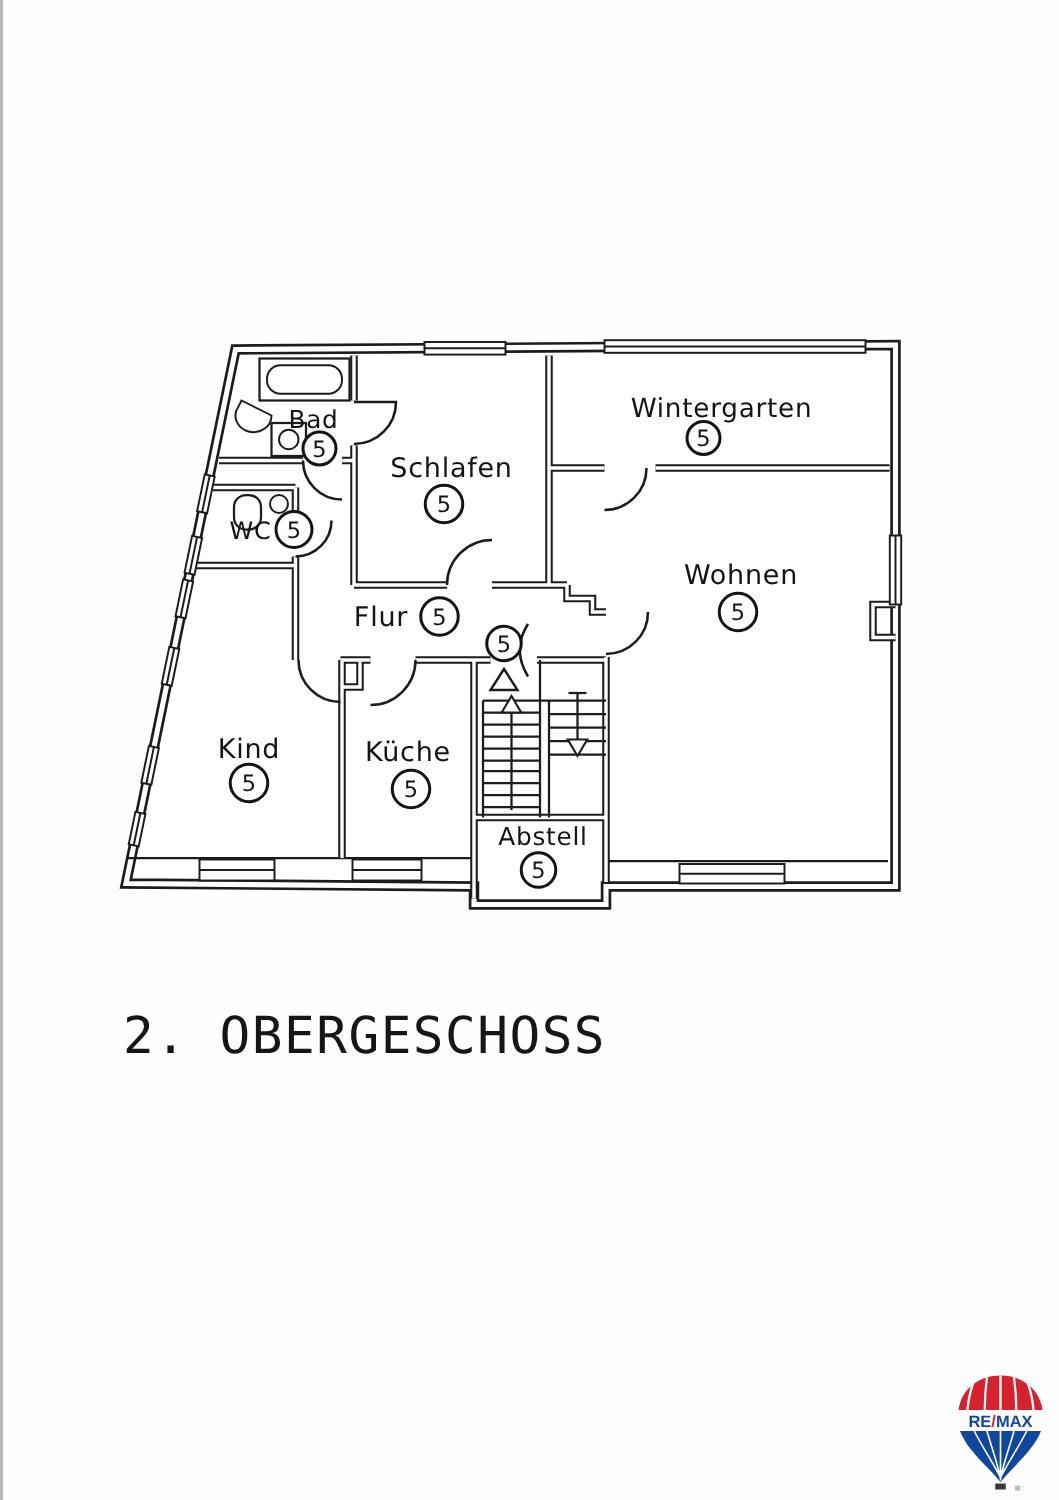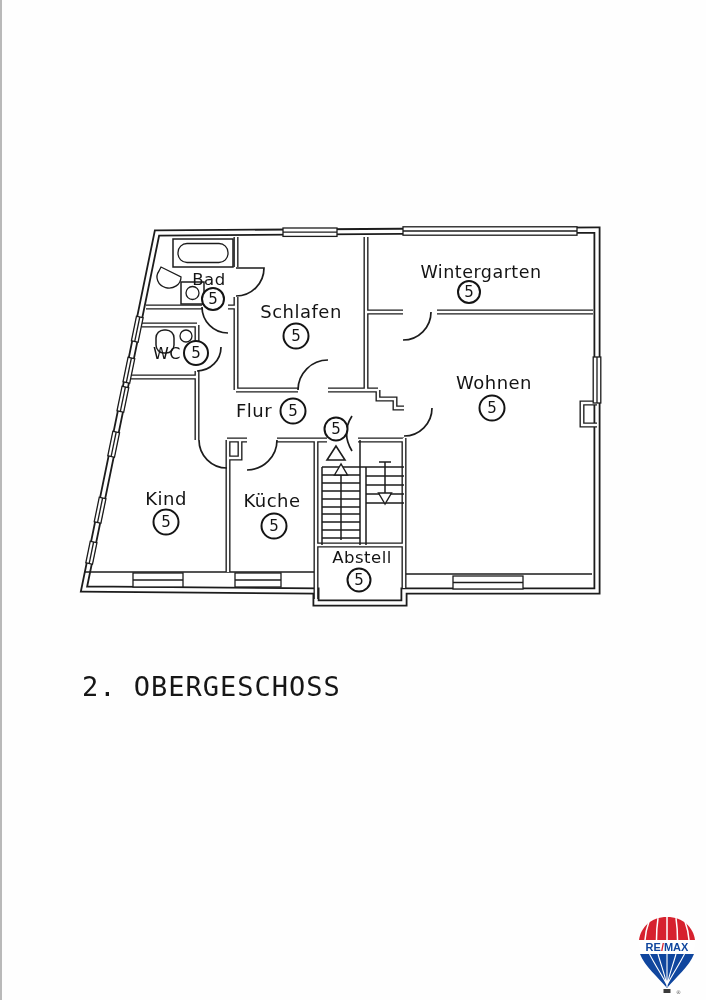--- a/index.html
+++ b/index.html
@@ -6,21 +6,21 @@
   body{
     width:706px;height:1000px;position:relative;background:#ffffff;
     font-family:"DejaVu Sans", sans-serif;color:#1a1a1a;overflow:hidden;
   }
   .page{position:absolute;inset:0;background:#fefefe;}
   .scan-edge{position:absolute;left:0;top:0;width:2px;height:100%;background:#b9b9b9;}
   .plan-svg{position:absolute;left:0;top:0;}
   .floor-title{
     position:absolute;left:82px;top:671px;
     font-family:"DejaVu Sans Mono", monospace;
-    font-size:27px;letter-spacing:1px;color:#161616;font-weight:500;
+    font-size:34px;letter-spacing:1px;color:#161616;font-weight:500;
     white-space:nowrap;
   }
   .logo-svg{position:absolute;left:634px;top:914px;}
   
   .wob{fill:#ffffff;stroke:#1c1c1c;stroke-width:7;stroke-linejoin:miter;}
   .wow{fill:none;stroke:#fefefe;stroke-width:3.4;stroke-linejoin:miter;}
   .wib{fill:none;stroke:#1c1c1c;stroke-width:5;stroke-linejoin:miter;}
   .wiw{fill:none;stroke:#fefefe;stroke-width:2.3;stroke-linejoin:miter;}
   .thin{fill:none;stroke:#1c1c1c;stroke-width:1.5;}
   .thin2{fill:none;stroke:#1c1c1c;stroke-width:1.3;}

